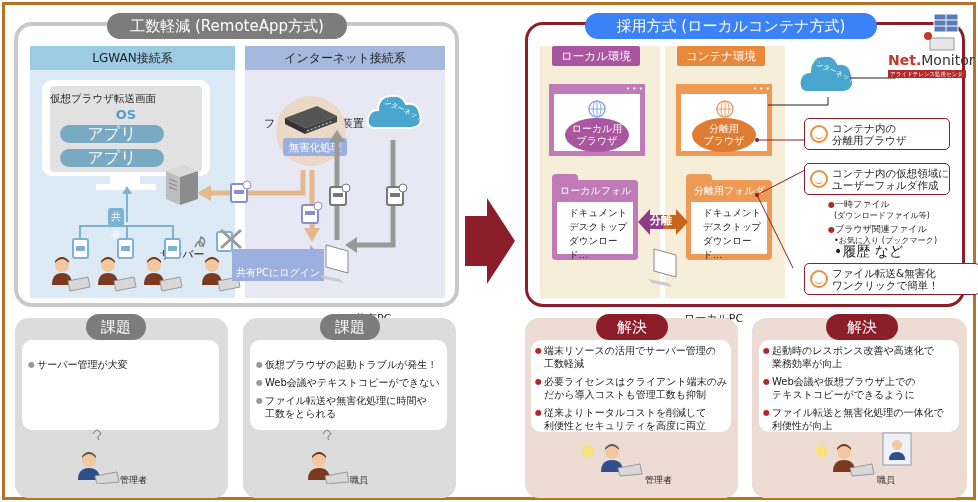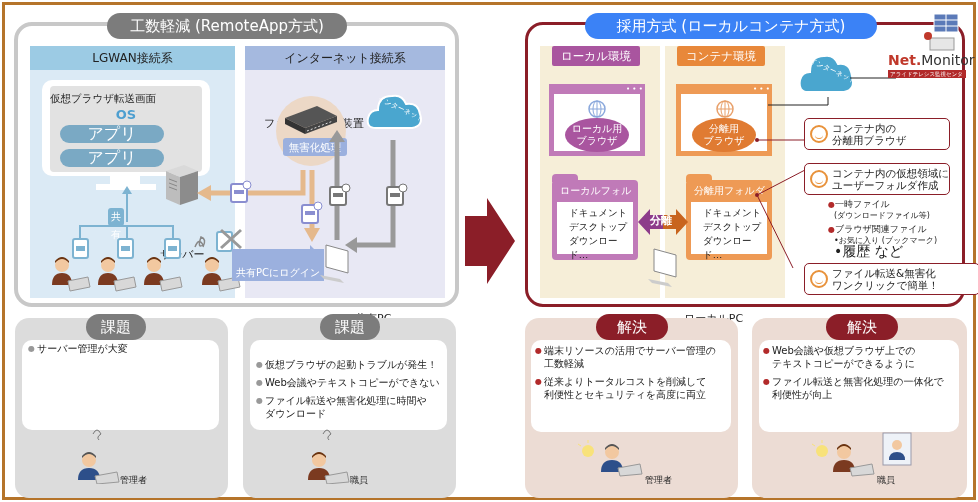--- a/index.html
+++ b/index.html
@@ -318,58 +318,60 @@
   <span class="smile"></span>
   <div>
       <div>ファイル転送&amp;無害化</div>
       <div>ワンクリックで簡単！</div>
     </div>
 </div>
 
 <div class="abs card card-gray" style="left:15px;top:318px;width:213px;"></div>
 <div class="abs card-badge" style="left:86px;top:314px;width:60px;background:#7c7c7c;">課題</div>
 <div class="abs card-inner" style="left:22px;top:340px;width:197px;height:90px;">
-  <ul class="card-list gray-bullets" style="padding:2px 0 0 6px;">
+  <ul class="card-list gray-bullets" style="padding:18px 0 0 6px;">
     <li>サーバー管理が大変</li>
   </ul>
 </div>
 <svg class="abs" style="left:75px;top:428px;" width="50" height="56">
     <path d="M18,6 q4,-8 8,0 q-5,3 -2,6" fill="none" stroke="#777"></path>
     <circle cx="14" cy="32" r="7" fill="#f2c8a0"></circle>
     <path d="M7,30 Q14,22 21,30 L21,28 Q14,20 7,28Z" fill="#555"></path>
     <path d="M3,52 Q3,40 14,40 Q25,40 25,52Z" fill="#2d4f8a"></path>
     <polygon points="20,48 42,44 44,54 22,56" fill="#d8d8d8" stroke="#999"></polygon>
   </svg>
 <div class="abs" style="left:120px;top:474px;font-size:9px;color:#222;">管理者</div>
 
 <div class="abs card card-gray" style="left:243px;top:318px;width:213px;"></div>
 <div class="abs card-badge" style="left:320px;top:314px;width:60px;background:#7c7c7c;">課題</div>
 <div class="abs card-inner" style="left:250px;top:340px;width:197px;height:90px;">
   <ul class="card-list gray-bullets" style="padding:18px 0 0 6px;">
     <li>仮想ブラウザの起動トラブルが発生！</li>
     <li>Web会議やテキストコピーができない</li>
     <li style="white-space:pre-line;">ファイル転送や無害化処理に時間や
-ダウンロード</li>
+工数をとられる</li>
   </ul>
 </div>
 <svg class="abs" style="left:305px;top:428px;" width="50" height="56">
     <path d="M18,6 q4,-8 8,0 q-5,3 -2,6" fill="none" stroke="#777"></path>
     <circle cx="14" cy="32" r="7" fill="#f2c8a0"></circle>
     <path d="M7,30 Q14,22 21,30 L21,28 Q14,20 7,28Z" fill="#6b3410"></path>
     <path d="M3,52 Q3,40 14,40 Q25,40 25,52Z" fill="#7b3a20"></path>
     <polygon points="20,48 42,44 44,54 22,56" fill="#d8d8d8" stroke="#999"></polygon>
   </svg>
 <div class="abs" style="left:350px;top:474px;font-size:9px;color:#222;">職員</div>
 
 <div class="abs card card-pink" style="left:525px;top:318px;width:213px;"></div>
 <div class="abs card-badge" style="left:596px;top:314px;width:72px;background:#8b1e28;">解決</div>
 <div class="abs card-inner" style="left:531px;top:340px;width:200px;height:92px;">
   <ul class="card-list red-bullets" style="padding:4px 0 0 4px;">
     <li style="white-space:pre-line;">端末リソースの活用でサーバー管理の
 工数軽減</li>
+    <li style="white-space:pre-line;">必要ライセンスはクライアント端末のみ
+だから導入コストも管理工数も抑制</li>
     <li style="white-space:pre-line;">従来よりトータルコストを削減して
 利便性とセキュリティを高度に両立</li>
   </ul>
 </div>
 <svg class="abs" style="left:576px;top:440px;" width="22" height="22">
     <circle cx="12" cy="11" r="6" fill="#f8e27a"></circle>
     <line x1="2" y1="4" x2="5" y2="6" stroke="#f8e27a"></line>
     <line x1="12" y1="0" x2="12" y2="3" stroke="#f8e27a"></line>
   </svg>
 <svg class="abs" style="left:598px;top:438px;" width="50" height="50">
@@ -377,20 +379,22 @@
     <path d="M7,12 Q14,4 21,12 L21,10 Q14,2 7,10Z" fill="#555"></path>
     <path d="M3,34 Q3,22 14,22 Q25,22 25,34Z" fill="#2d4f8a"></path>
     <polygon points="20,30 42,26 44,36 22,38" fill="#d8d8d8" stroke="#999"></polygon>
   </svg>
 <div class="abs" style="left:645px;top:474px;font-size:9px;color:#222;">管理者</div>
 
 <div class="abs card card-pink" style="left:752px;top:318px;width:215px;"></div>
 <div class="abs card-badge" style="left:826px;top:314px;width:72px;background:#8b1e28;">解決</div>
 <div class="abs card-inner" style="left:759px;top:340px;width:200px;height:92px;">
   <ul class="card-list red-bullets" style="padding:4px 0 0 4px;">
+    <li style="white-space:pre-line;">起動時のレスポンス改善や高速化で
+業務効率が向上</li>
     <li style="white-space:pre-line;">Web会議や仮想ブラウザ上での
 テキストコピーができるように</li>
     <li style="white-space:pre-line;">ファイル転送と無害化処理の一体化で
 利便性が向上</li>
   </ul>
 </div>
 <svg class="abs" style="left:810px;top:440px;" width="22" height="22">
     <circle cx="12" cy="11" r="6" fill="#f8e27a"></circle>
     <line x1="2" y1="4" x2="5" y2="6" stroke="#f8e27a"></line>
     <line x1="12" y1="0" x2="12" y2="3" stroke="#f8e27a"></line>

